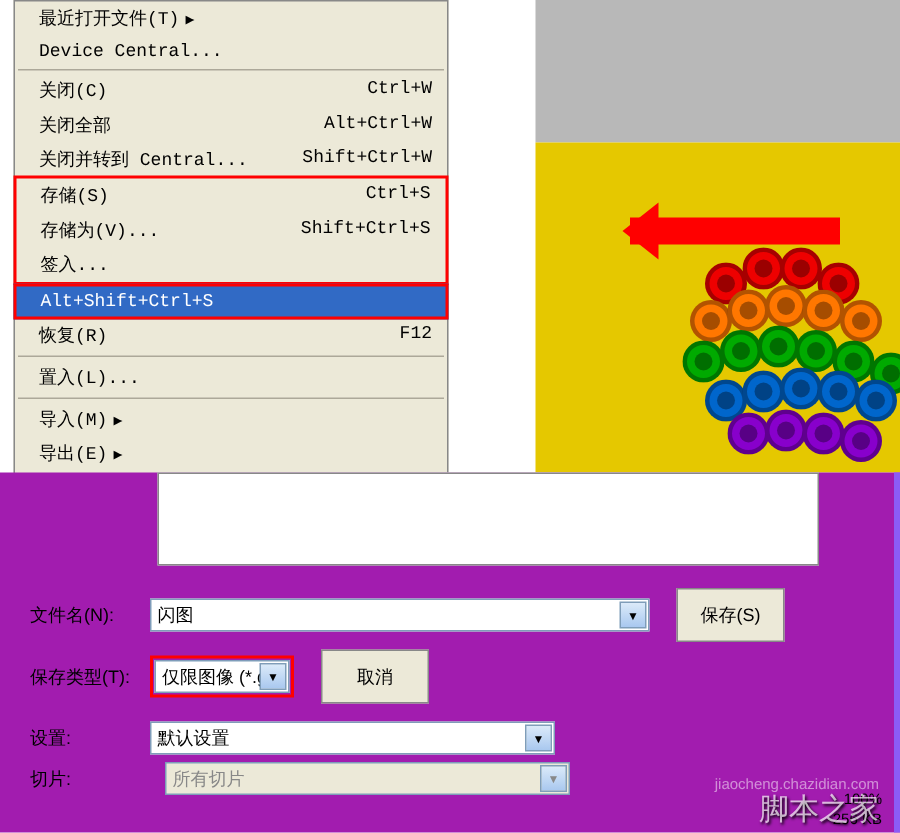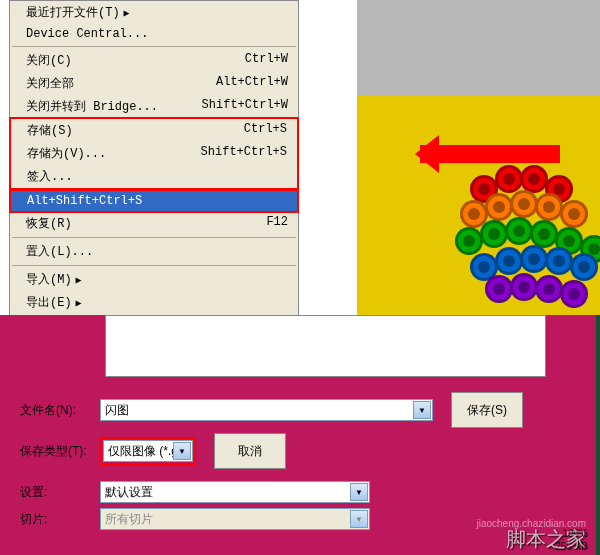--- a/index.html
+++ b/index.html
@@ -22,28 +22,28 @@
 .bead { position: absolute; width: 28px; height: 28px; border-radius: 50%; border: 3px solid rgba(0,0,0,0.3); }
 .bead::after { content: ""; position: absolute; inset: 5px; border-radius: 50%; background: rgba(0,0,0,0.35); }
 
 .red-arrow { position: absolute; }
 .arrow-h { width: 140px; height: 18px; background: #f00; top: 145px; left: 420px; }
 .arrow-h::before { content: ""; position: absolute; left: -24px; top: -10px; border: 19px solid transparent; border-right: 24px solid #f00; }
 
 .arrow-v { width: 8px; height: 55px; background: #f00; top: 318px; left: 295px; }
 .arrow-v::after { content: ""; position: absolute; bottom: -15px; left: -8px; border: 12px solid transparent; border-top: 15px solid #f00; }
 
-.dialog { position: absolute; top: 315px; left: 0; right: 0; bottom: 0; background: #be185d; border-right: 4px solid #14532d; }
+.dialog { position: absolute; top: 315px; left: 0; right: 0; bottom: 0; background: #a21caf; border-right: 4px solid #8b5cf6; }
 .blank-area { background: #fff; height: 62px; margin: 0 50px 0 105px; border: 1px solid #888; }
 
 .dlg-body { padding: 10px 10px 0 10px; }
 .row { display: flex; align-items: center; margin: 5px 0; }
 .lbl { width: 90px; padding-left: 10px; }
 .cb { flex: 0 0 333px; height: 22px; border: 1px solid #7f9db9; background: #fff; display: flex; align-items: center; padding: 0 4px; position: relative; }
-.cb-dis { background: #ece9d8; color: #888; }
+.cb-dis { background: #ece9d8; color: #888; margin-left: 10px; }
 .cb-btn { position: absolute; right: 1px; top: 1px; bottom: 1px; width: 18px; background: linear-gradient(#dbeaf9,#a9c8ef); border: 1px solid #7f9db9; display: flex; align-items: center; justify-content: center; font-size: 8px; }
 .btn { width: 72px; height: 36px; border: 1px solid #888; background: #ece9d8; margin-left: 18px; font-size: 12px; cursor: pointer; }
 .red-box { border: 2px solid #f00; padding: 1px; }
 
 .status { position: absolute; right: 8px; bottom: 2px; text-align: right; font-size: 10px; line-height: 13px; color: #000; }
 .watermark { position: absolute; right: 10px; bottom: 2px; font-size: 20px; color: rgba(255,255,255,0.7); text-shadow: 1px 1px 2px #000; font-family: "Microsoft YaHei"; }
 .wm-sub { position: absolute; right: 10px; bottom: 26px; font-size: 10px; color: rgba(255,255,255,0.5); }
 </style>
 </head>
 <body>
@@ -57,21 +57,21 @@
     <div class="m-sep" data-interactable="false"></div>
     <div class="m-item" data-interactable="true">
         <span data-interactable="false">关闭(C)</span>
         <span data-interactable="false">Ctrl+W</span>
       </div>
     <div class="m-item" data-interactable="true">
         <span data-interactable="false">关闭全部</span>
         <span data-interactable="false">Alt+Ctrl+W</span>
       </div>
     <div class="m-item" data-interactable="true">
-        <span data-interactable="false">关闭并转到 Bridge...</span>
+        <span data-interactable="false">关闭并转到 Central...</span>
         <span data-interactable="false">Shift+Ctrl+W</span>
       </div>
     <div class="m-grp">
       <div class="m-item" data-interactable="true">
           <span data-interactable="false">存储(S)</span>
           <span data-interactable="false">Ctrl+S</span>
         </div>
       <div class="m-item" data-interactable="true">
           <span data-interactable="false">存储为(V)...</span>
           <span data-interactable="false">Shift+Ctrl+S</span>

